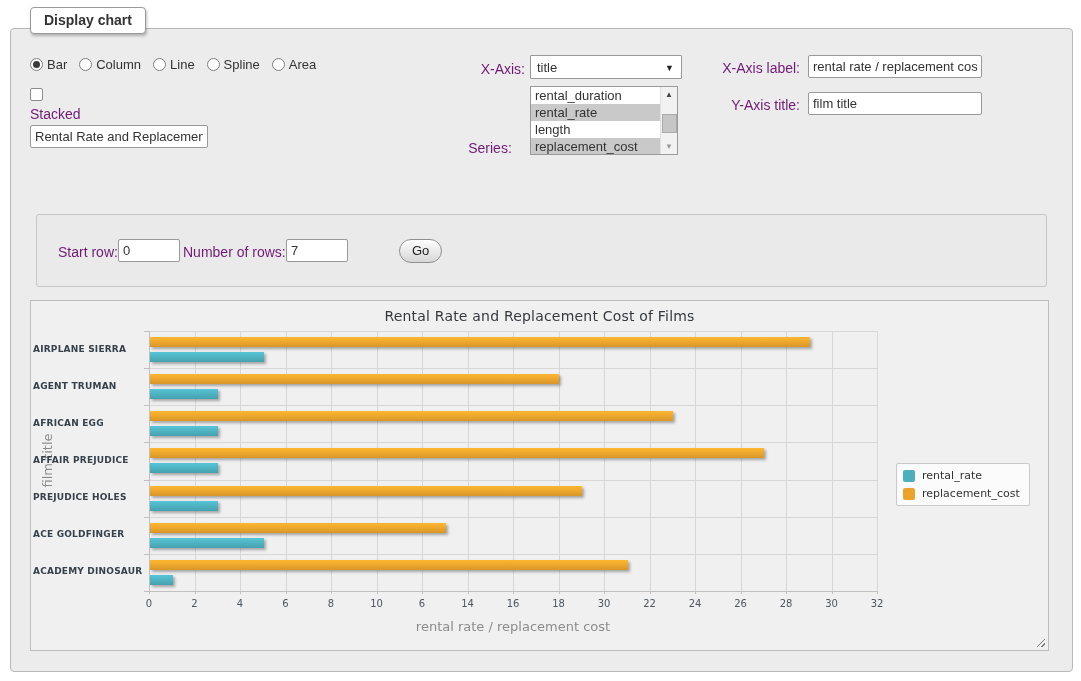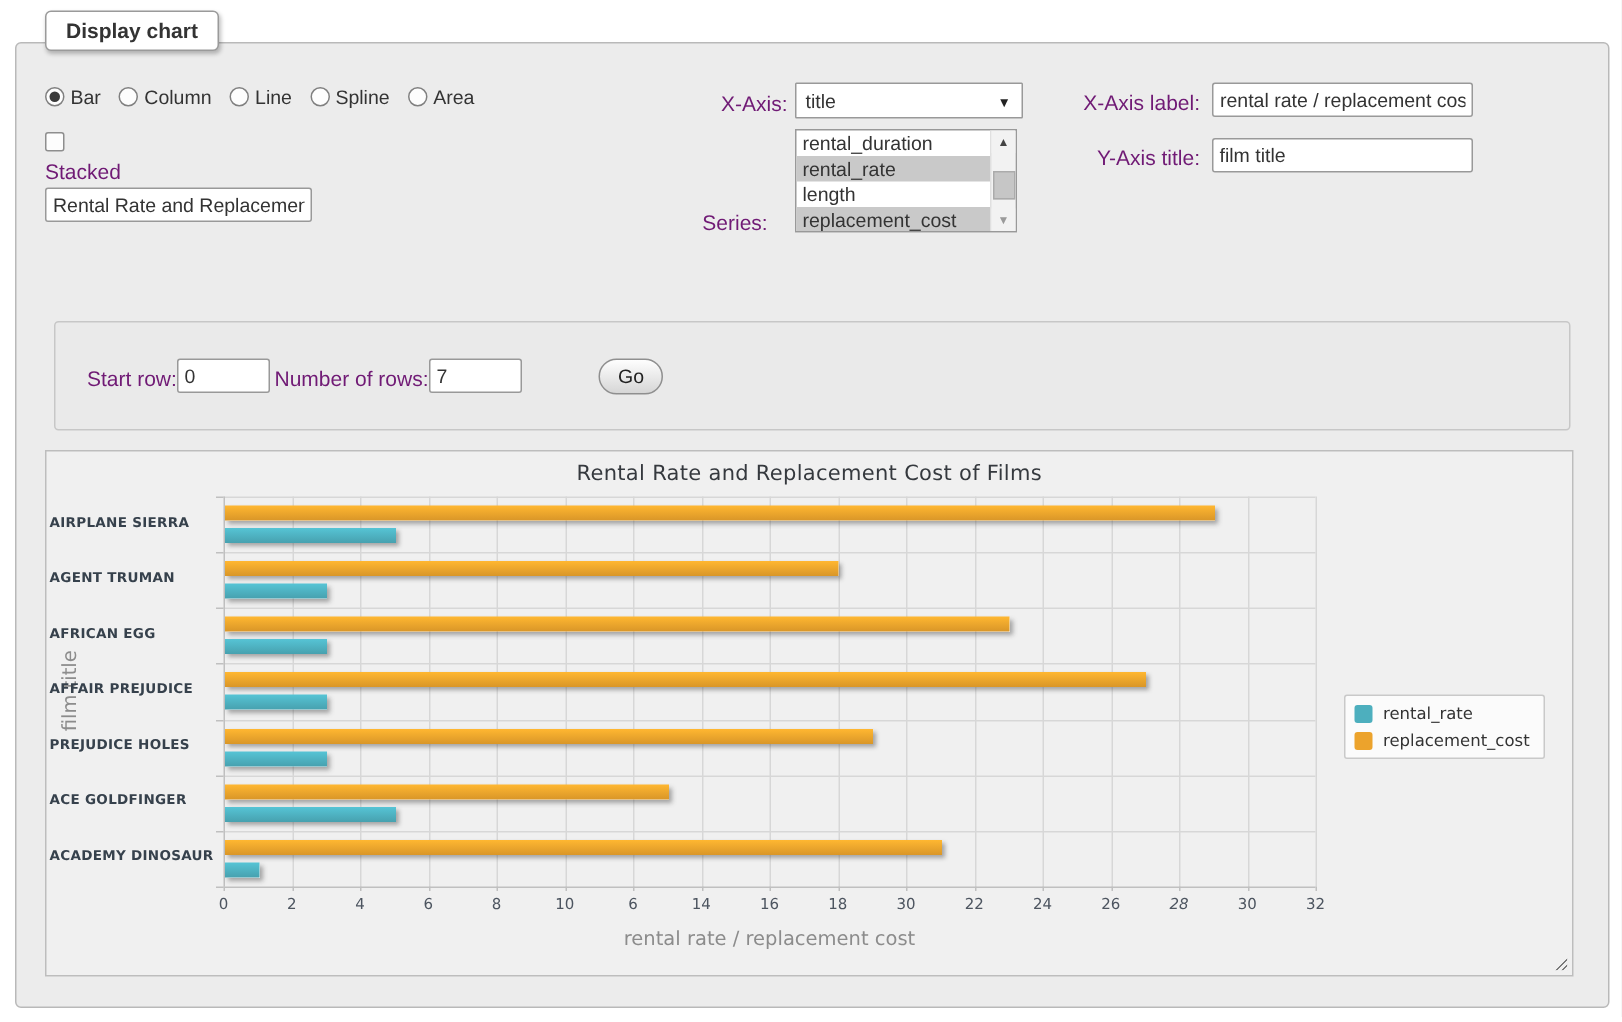--- a/index.html
+++ b/index.html
@@ -227,21 +227,21 @@
     <div class="xtick" style="left: 618.5px; top: 290px; position: absolute;"></div>
     <div class="xtick-label" style="left: 601.5px; top: 297px; position: absolute;">22</div>
     <div class="gridline-v" style="left: 664px; top: 30px; height: 260px; position: absolute;"></div>
     <div class="xtick" style="left: 664px; top: 290px; position: absolute;"></div>
     <div class="xtick-label" style="left: 647px; top: 297px; position: absolute;">24</div>
     <div class="gridline-v" style="left: 709.5px; top: 30px; height: 260px; position: absolute;"></div>
     <div class="xtick" style="left: 709.5px; top: 290px; position: absolute;"></div>
     <div class="xtick-label" style="left: 692.5px; top: 297px; position: absolute;">26</div>
     <div class="gridline-v" style="left: 755px; top: 30px; height: 260px; position: absolute;"></div>
     <div class="xtick" style="left: 755px; top: 290px; position: absolute;"></div>
-    <div class="xtick-label" style="left: 738px; top: 297px; position: absolute; font-style: italic;">28</div>
+    <div class="xtick-label" style="left: 738px; top: 297px; position: absolute;">28</div>
     <div class="gridline-v" style="left: 800.5px; top: 30px; height: 260px; position: absolute;"></div>
     <div class="xtick" style="left: 800.5px; top: 290px; position: absolute;"></div>
     <div class="xtick-label" style="left: 783.5px; top: 297px; position: absolute;">30</div>
     <div class="gridline-v" style="left: 846px; top: 30px; height: 260px; position: absolute;"></div>
     <div class="xtick" style="left: 846px; top: 290px; position: absolute;"></div>
     <div class="xtick-label" style="left: 829px; top: 297px; position: absolute;">32</div>
     <div class="gridline-h" style="left: 118px; top: 30px; width: 728px; position: absolute;"></div>
     <div class="ytick" style="left: 113px; top: 30px; position: absolute;"></div>
     <div class="gridline-h" style="left: 118px; top: 67.1429px; width: 728px; position: absolute;"></div>
     <div class="ytick" style="left: 113px; top: 67.1429px; position: absolute;"></div>

